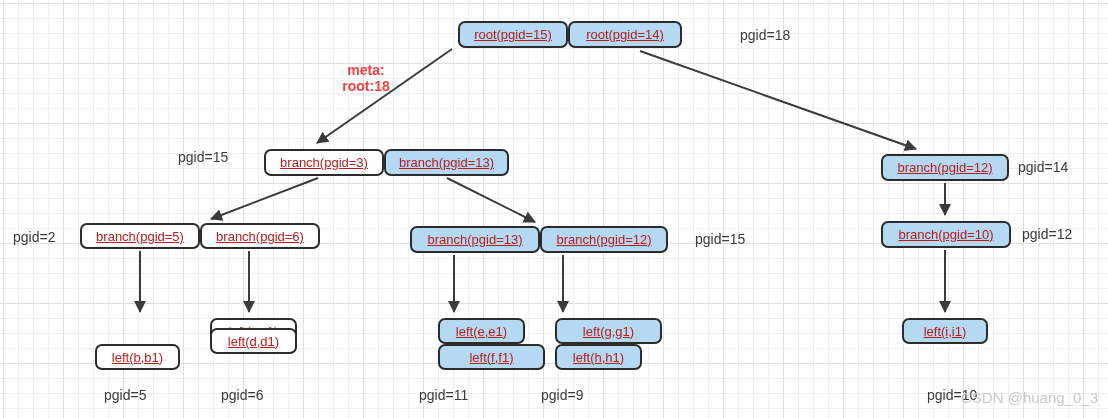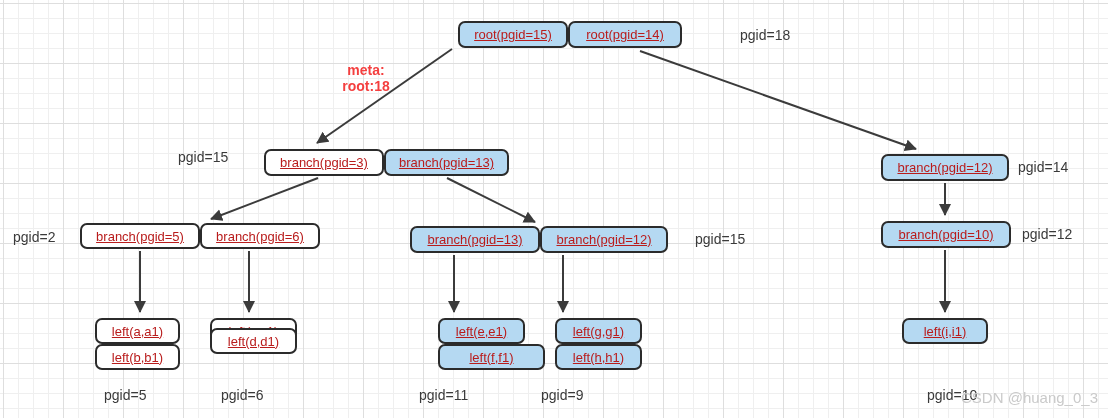--- a/index.html
+++ b/index.html
@@ -88,27 +88,26 @@
 
   <div class="lbl" style="left:13px;top:229px">pgid=2</div>
   <div class="node" style="left:80px;top:223px;width:120px;height:26px">branch(pgid=5)</div>
   <div class="node" style="left:200px;top:223px;width:120px;height:26px">branch(pgid=6)</div>
   <div class="node blue" style="left:410px;top:226px;width:130px;height:27px">branch(pgid=13)</div>
   <div class="node blue" style="left:540px;top:226px;width:128px;height:27px">branch(pgid=12)</div>
   <div class="lbl" style="left:695px;top:231px">pgid=15</div>
   <div class="node blue" style="left:881px;top:221px;width:130px;height:27px">branch(pgid=10)</div>
   <div class="lbl" style="left:1022px;top:226px">pgid=12</div>
 
-  <div class="node" style="left:95px;top:318px;width:85px;height:26px">left(a,a1)</div>
   <div class="node" style="left:95px;top:344px;width:85px;height:26px">left(b,b1)</div>
   <div class="node" style="left:210px;top:318px;width:87px;height:26px">left(c,c1)</div>
   <div class="node" style="left:210px;top:328px;width:87px;height:26px">left(d,d1)</div>
   <div class="node blue" style="left:438px;top:318px;width:87px;height:26px">left(e,e1)</div>
   <div class="node blue" style="left:438px;top:344px;width:107px;height:26px">left(f,f1)</div>
-  <div class="node blue" style="left:555px;top:318px;width:87px;height:26px">left(g,g1)</div>
+  <div class="node blue" style="left:555px;top:318px;width:107px;height:26px">left(g,g1)</div>
   <div class="node blue" style="left:555px;top:344px;width:87px;height:26px">left(h,h1)</div>
   <div class="node blue" style="left:902px;top:318px;width:86px;height:26px">left(i,i1)</div>
 
   <div class="lbl" style="left:104px;top:387px">pgid=5</div>
   <div class="lbl" style="left:221px;top:387px">pgid=6</div>
   <div class="lbl" style="left:419px;top:387px">pgid=11</div>
   <div class="lbl" style="left:541px;top:387px">pgid=9</div>
   <div class="lbl" style="left:927px;top:387px">pgid=10</div>
 
   <div class="watermark">CSDN @huang_0_3</div>

